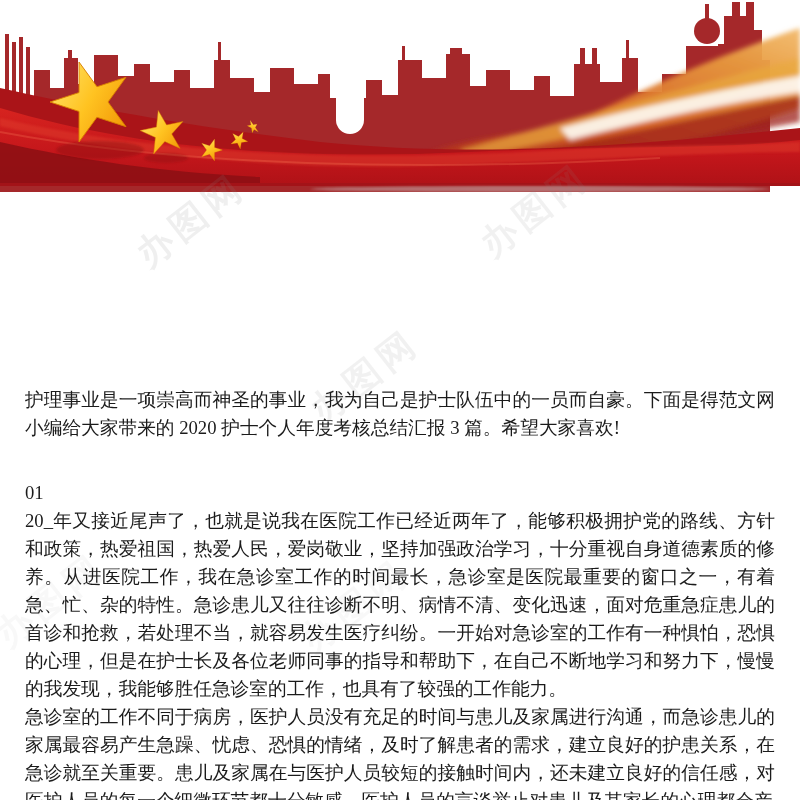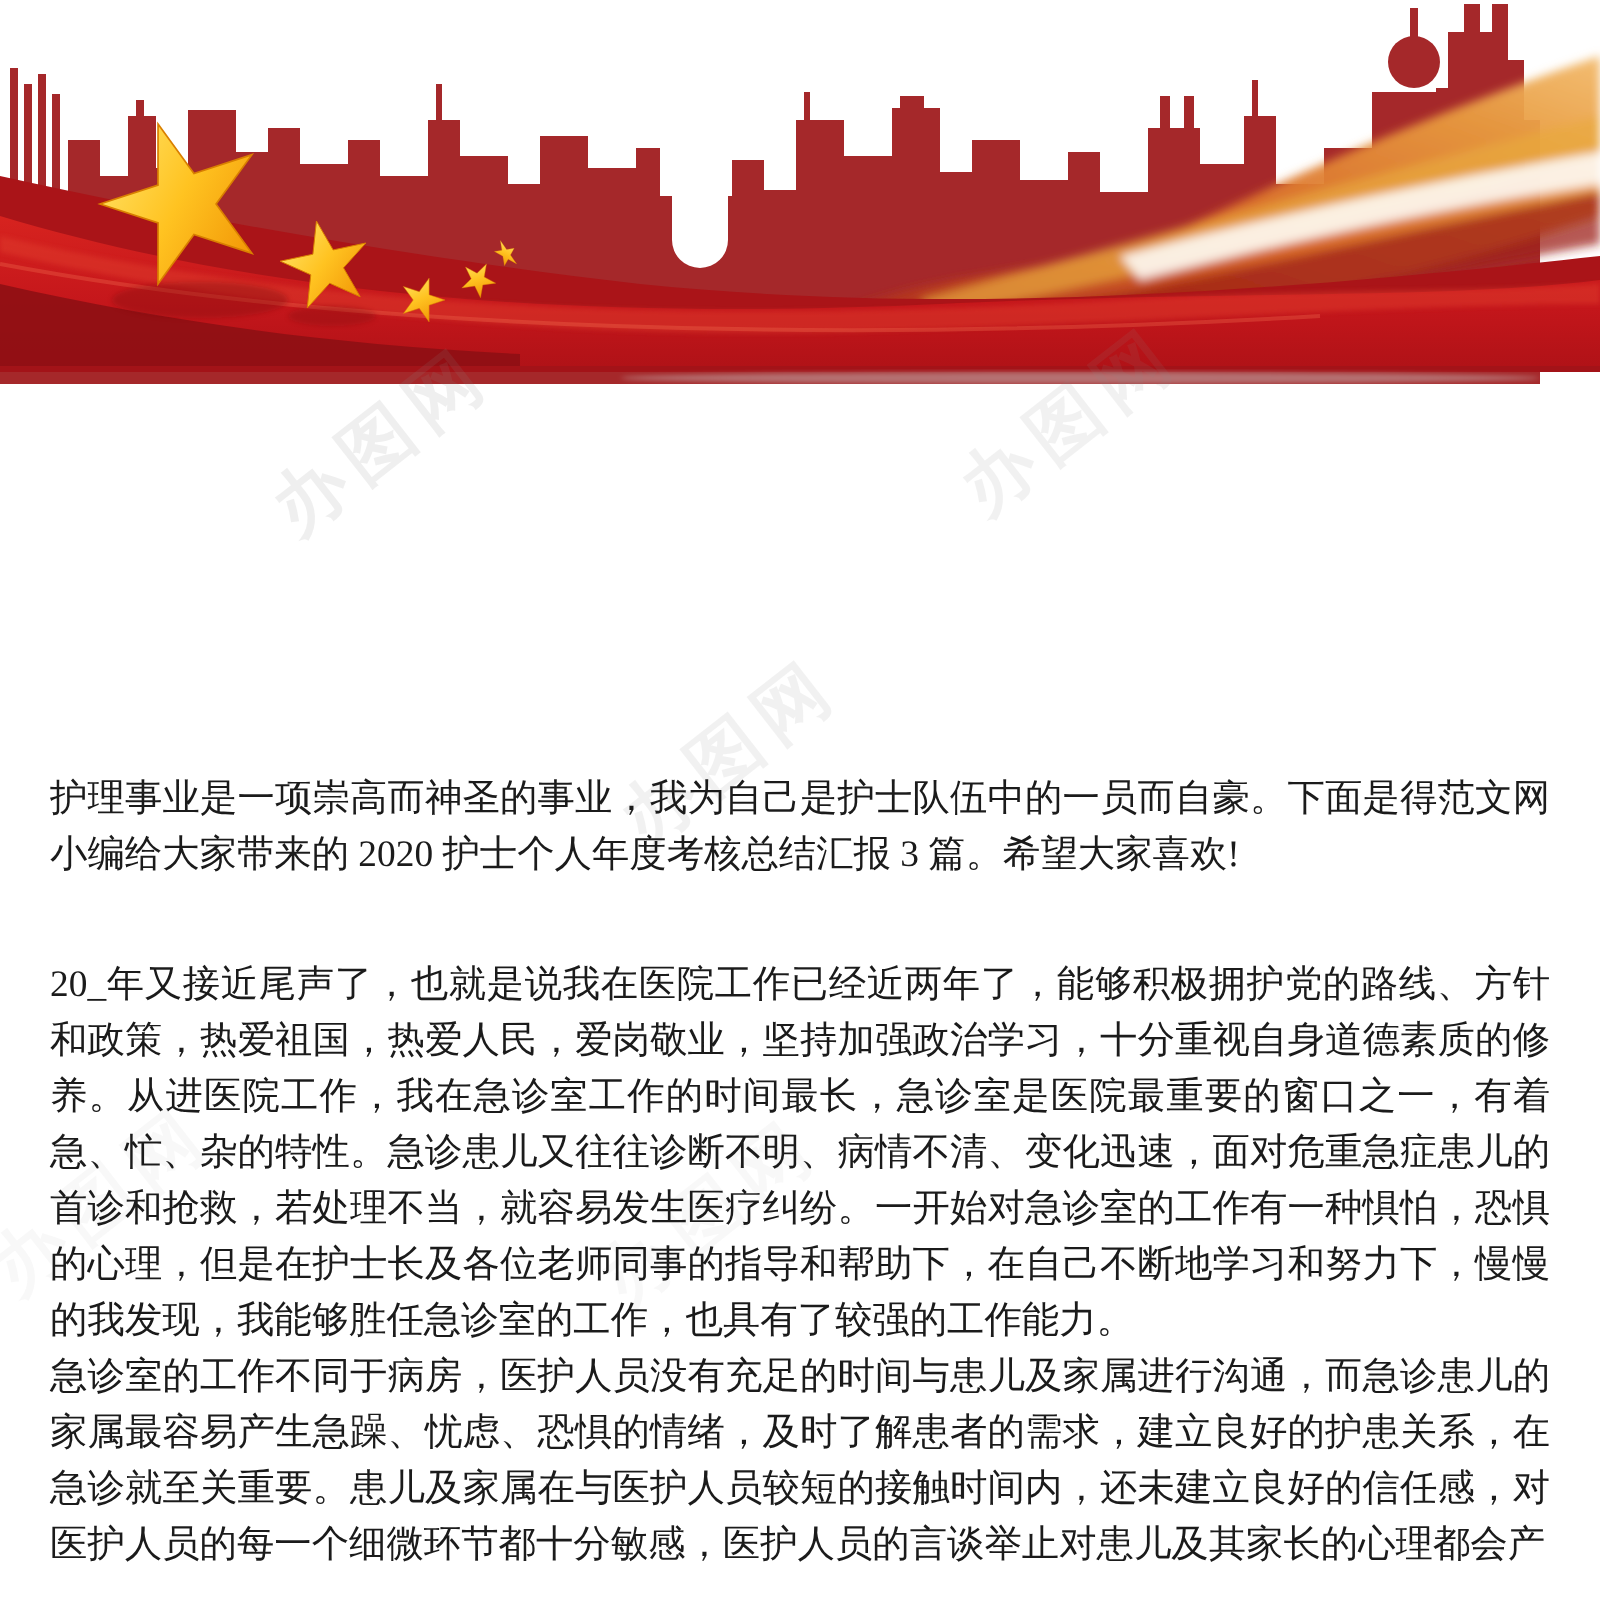--- a/index.html
+++ b/index.html
@@ -104,15 +104,16 @@
 </div>
 
 <div class="watermark wm1"><span>办图网</span></div>
 <div class="watermark wm2"><span>办图网</span></div>
 <div class="watermark wm3"><span>办图网</span></div>
 <div class="watermark wm4"><span>办图网</span></div>
 <div class="watermark wm5"><span>办图网</span></div>
 
 <div class="content">
   <p class="p-intro">护理事业是一项崇高而神圣的事业，我为自己是护士队伍中的一员而自豪。下面是得范文网小编给大家带来的 2020 护士个人年度考核总结汇报 3 篇。希望大家喜欢!</p>
+  <p>01</p>
   <p>20_年又接近尾声了，也就是说我在医院工作已经近两年了，能够积极拥护党的路线、方针和政策，热爱祖国，热爱人民，爱岗敬业，坚持加强政治学习，十分重视自身道德素质的修养。从进医院工作，我在急诊室工作的时间最长，急诊室是医院最重要的窗口之一，有着急、忙、杂的特性。急诊患儿又往往诊断不明、病情不清、变化迅速，面对危重急症患儿的首诊和抢救，若处理不当，就容易发生医疗纠纷。一开始对急诊室的工作有一种惧怕，恐惧的心理，但是在护士长及各位老师同事的指导和帮助下，在自己不断地学习和努力下，慢慢的我发现，我能够胜任急诊室的工作，也具有了较强的工作能力。</p>
   <p>急诊室的工作不同于病房，医护人员没有充足的时间与患儿及家属进行沟通，而急诊患儿的家属最容易产生急躁、忧虑、恐惧的情绪，及时了解患者的需求，建立良好的护患关系，在急诊就至关重要。患儿及家属在与医护人员较短的接触时间内，还未建立良好的信任感，对医护人员的每一个细微环节都十分敏感，医护人员的言谈举止对患儿及其家长的心理都会产</p>
 </div>
 
 </body></html>

